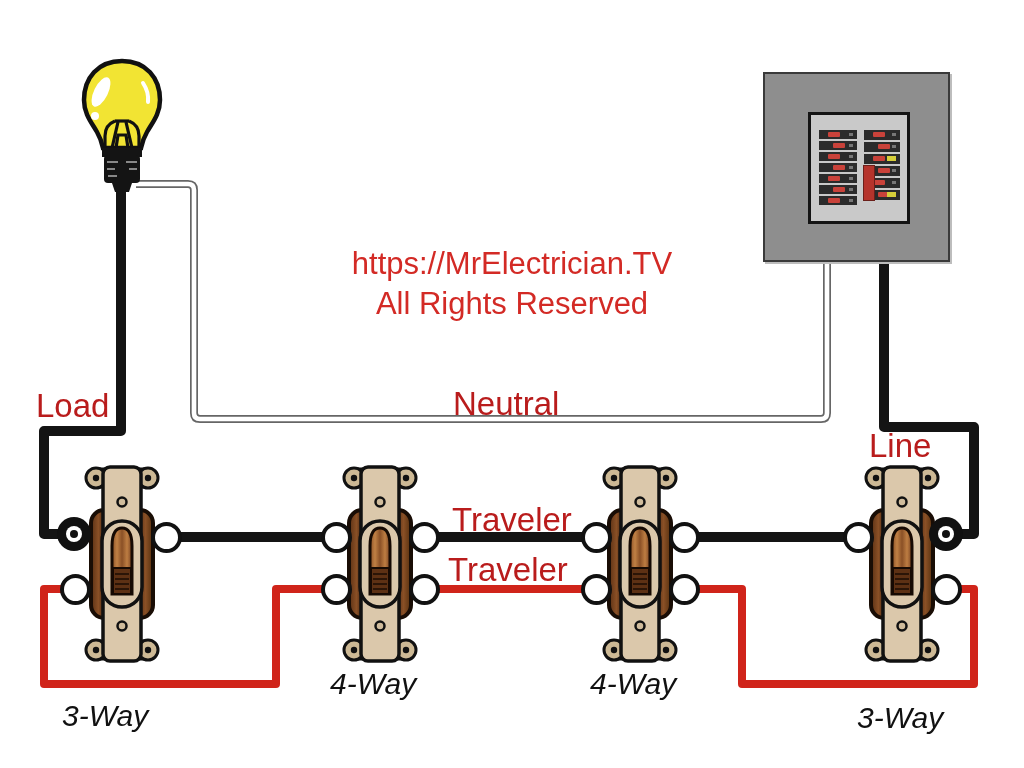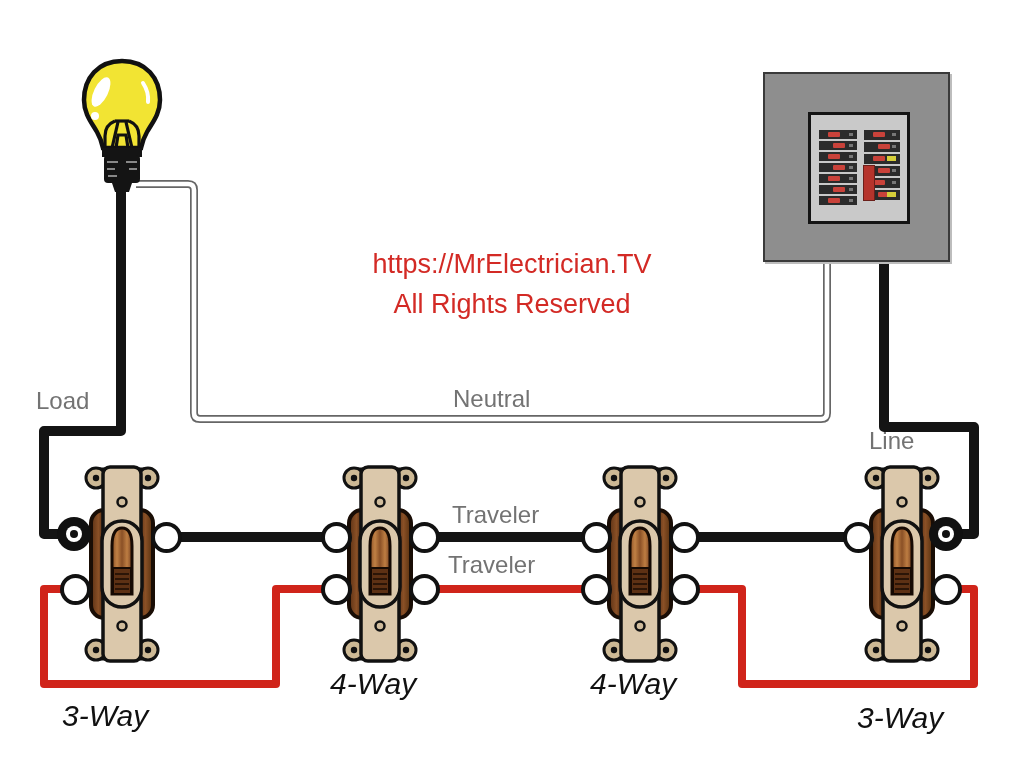--- a/index.html
+++ b/index.html
@@ -1,25 +1,25 @@
 <!DOCTYPE html>
 <html><head>
 <meta charset="utf-8">
 <style>
   html,body{margin:0;padding:0;background:#fff;}
   #canvas{
     position:relative;width:1024px;height:768px;background:#ffffff;overflow:hidden;
     font-family:"Liberation Sans", sans-serif;
   }
   
-  .wire-label{position:absolute;color:#737373;font-size:24px;line-height:1;white-space:nowrap;z-index:6;}
+  .wire-label{position:absolute;color:#b91c1c;font-size:33px;line-height:1;white-space:nowrap;z-index:6;}
   .switch-label{position:absolute;color:#111;font-size:30px;line-height:1;white-space:nowrap;z-index:6;font-style:italic;}
   .watermark{
     position:absolute;left:240px;top:244px;width:544px;text-align:center;
-    font-size:27px;line-height:40px;color:#d32a25;z-index:6;
+    font-size:31px;line-height:40px;color:#d32a25;z-index:6;
   }
   
   #wires{position:absolute;left:0;top:0;z-index:2;}
   
   #bulb{position:absolute;left:72px;top:56px;z-index:3;}
   
   .panel{
     position:absolute;left:763px;top:72px;width:183px;height:186px;
     background:#8e8e8e;border:2px solid #3a3a3a;z-index:3;
     box-shadow:2px 2px 0 #bdbdbd;

